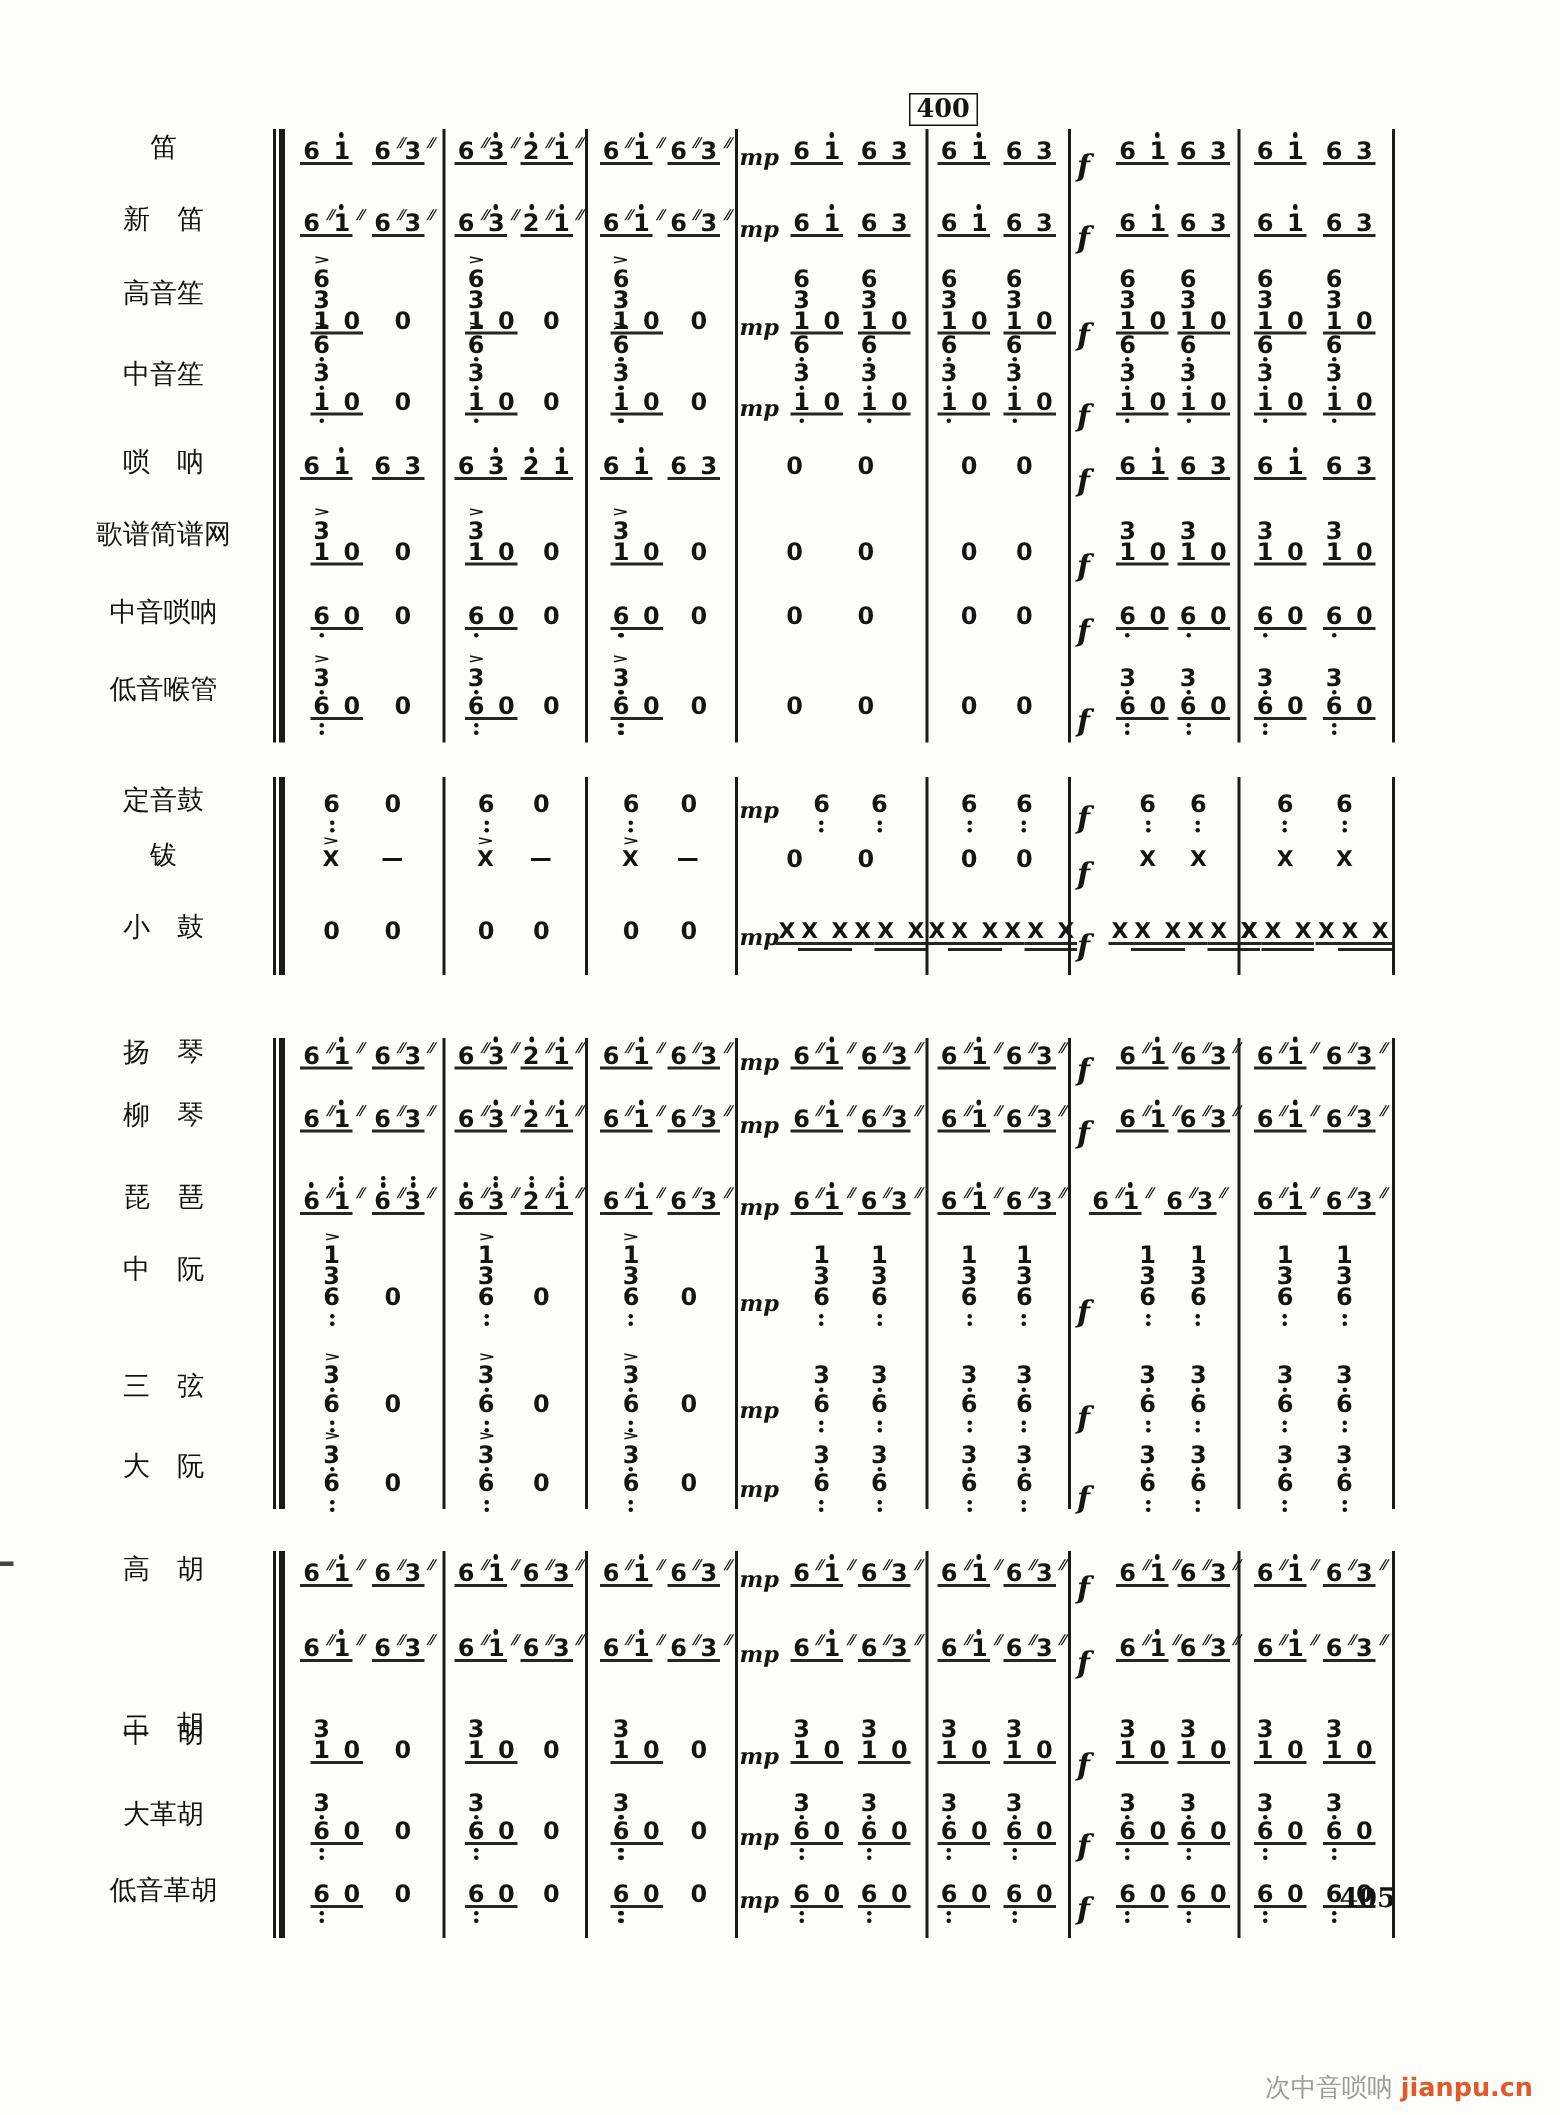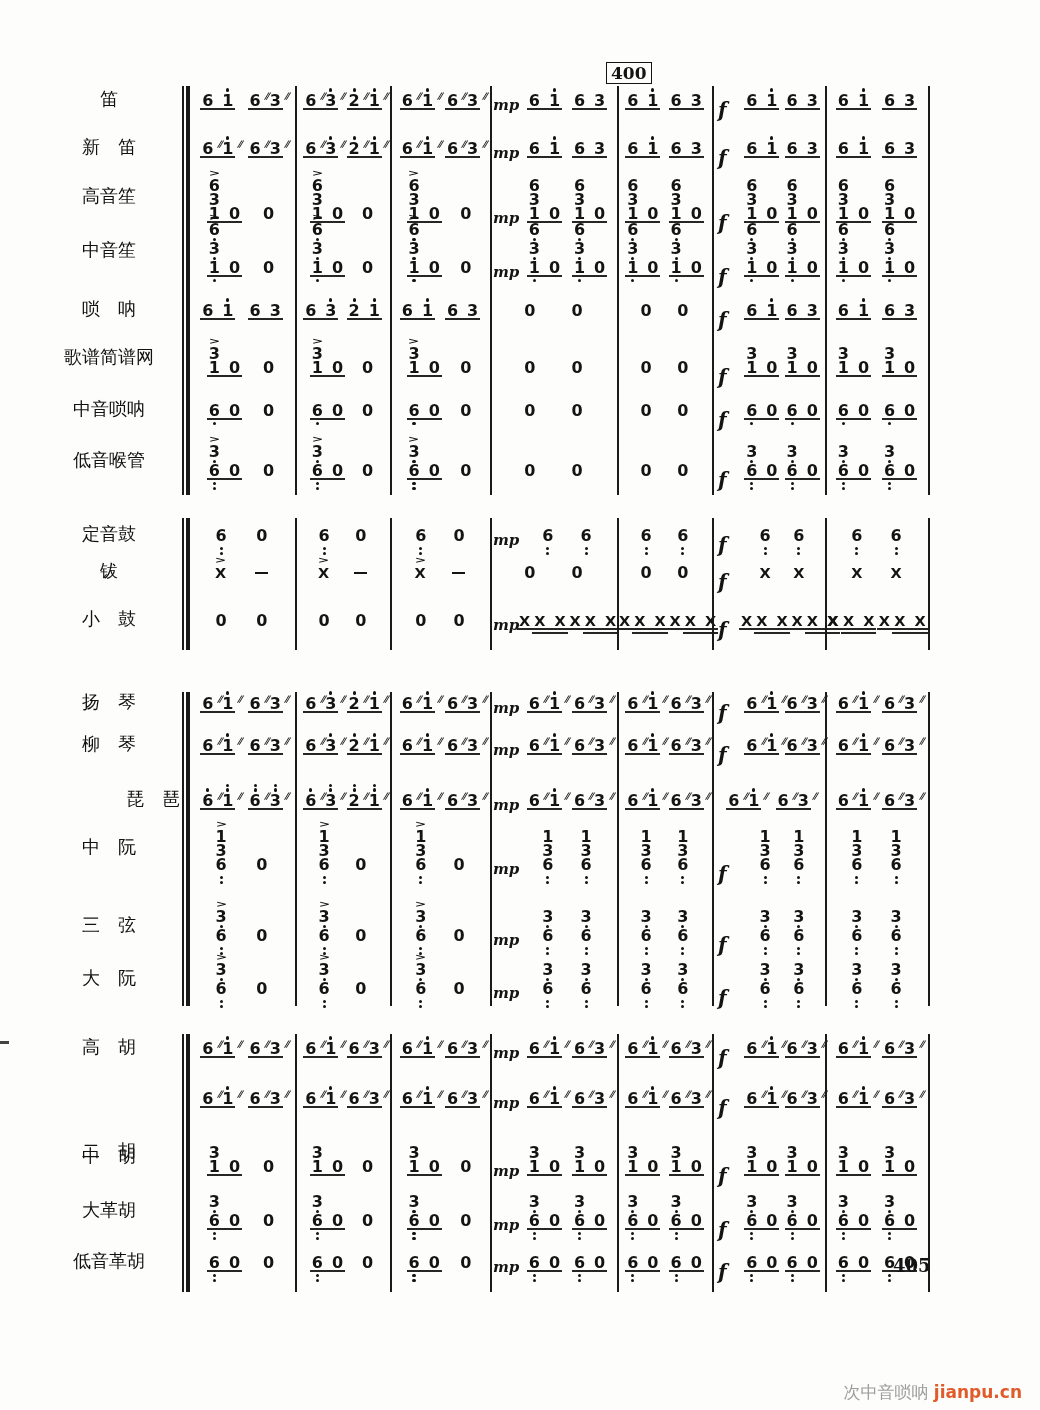--- a/index.html
+++ b/index.html
@@ -2286,21 +2286,21 @@
               <span class="dg">6<i class="tr">//</i></span>
               <span class="ba"></span>
             </span>
             <span class="tok">
               <span class="dg">3<i class="tr">//</i></span>
               <span class="ba"></span>
             </span>
           </span>
         </div>
       </div>
-      <div class="lbl" style="top: 788px; text-align: right;">琵　琶</div>
+      <div class="lbl" style="top: 788px;">琵　琶</div>
       <div class="row" style="top: 748px;">
         <div class="cell" style="width: 107px;">
           <span class="grp u1">
             <span class="tok">
               <span class="ua">
                 <span class="dt"></span>
               </span>
               <span class="dg">6<i class="tr">//</i></span>
               <span class="ba"></span>
             </span>

